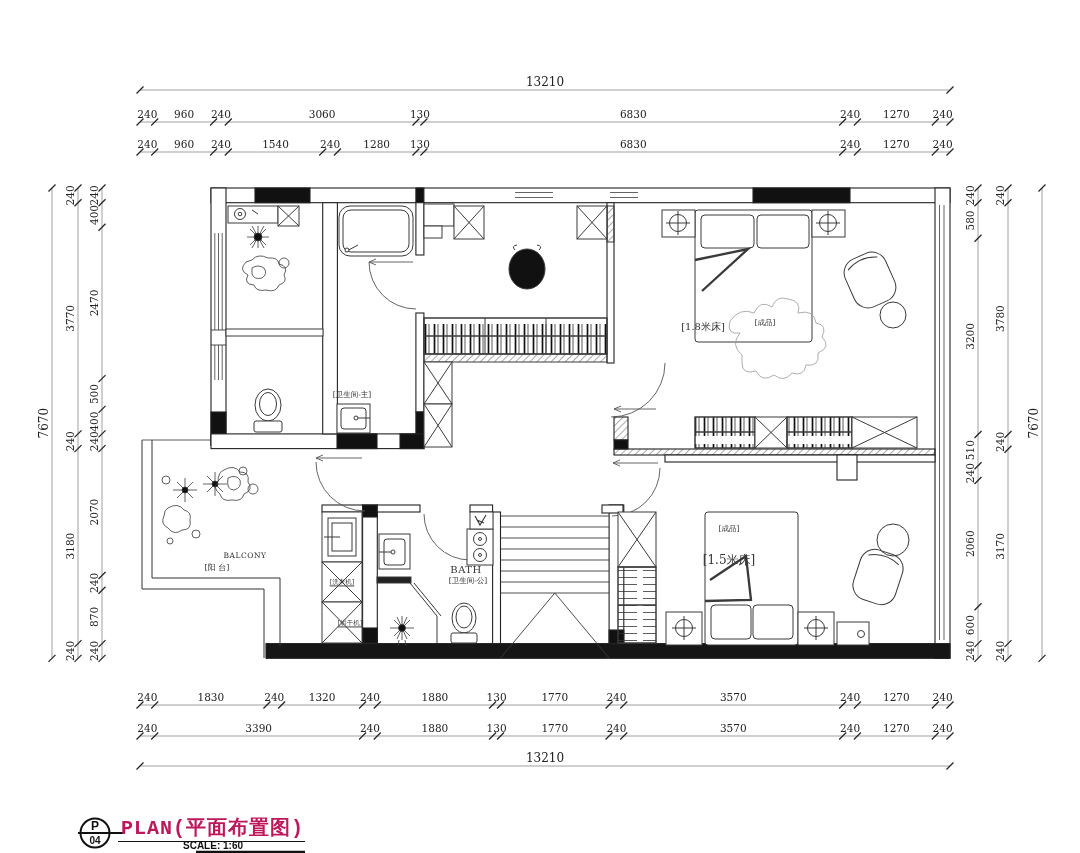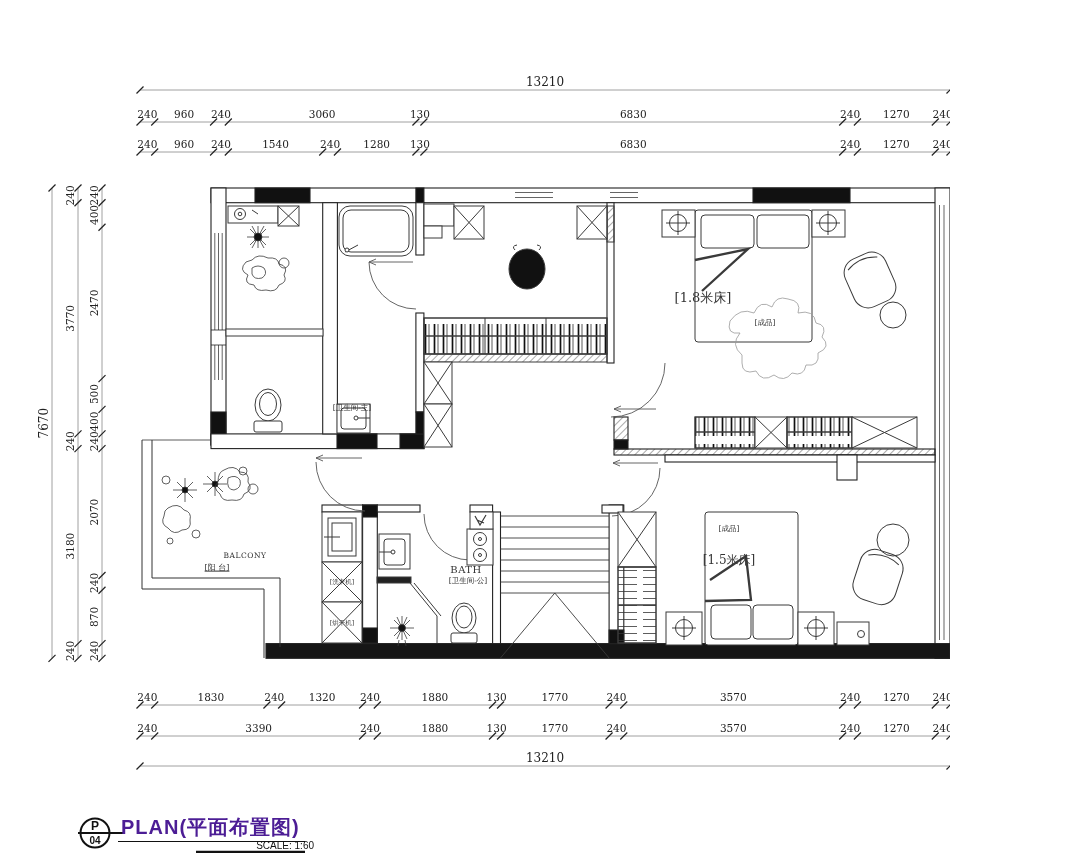--- a/index.html
+++ b/index.html
@@ -1,26 +1,26 @@
 <!DOCTYPE html>
 <html><head>
 <meta charset="utf-8">
 <style>
   html,body{margin:0;padding:0;background:#fff;}
-  .stage{position:relative;width:950px;height:853px;background:#ffffff;overflow:hidden;
+  .stage{position:relative;width:1080px;height:853px;background:#ffffff;overflow:hidden;
          font-family:"DejaVu Serif", serif;color:#222;}
   svg{position:absolute;left:0;top:0;}
   .lbl{position:absolute;transform:translate(-50%,-50%);font-size:8px;line-height:1.1;
        color:#333;white-space:nowrap;text-align:center;}
-  .lbl-sm{font-size:6.5px;color:#444;}
+  .lbl-sm{font-size:6.5px;color:#444;text-decoration:underline;}
   .lbl-en{font-size:7.5px;letter-spacing:.5px;margin-left:28px;}
-  .title-text{position:absolute;left:121px;top:814px;font-family:Liberation Sans, sans-serif;
-       font-weight:bold;font-size:20px;letter-spacing:1px;color:#4c1d95;}
-  .scale-text{position:absolute;left:204px;top:840px;width:110px;text-align:right;
-       font-family:"Liberation Sans",sans-serif;font-weight:normal;font-size:10px;color:#111;}
+  .title-text{position:absolute;left:121px;top:814px;font-family:Liberation Mono, monospace;
+       font-weight:bold;font-size:20px;letter-spacing:1px;color:#be185d;}
+  .scale-text{position:absolute;left:183px;top:840px;width:110px;
+       font-family:"Liberation Sans",sans-serif;font-weight:bold;font-size:10px;color:#111;}
   .sheet-letter{position:absolute;left:95px;top:826px;transform:translate(-50%,-50%);
        font-family:"Liberation Sans",sans-serif;font-weight:bold;font-size:12px;color:#111;}
   .sheet-number{position:absolute;left:95px;top:840px;transform:translate(-50%,-50%);
        font-family:"Liberation Sans",sans-serif;font-weight:bold;font-size:10px;color:#111;text-align:right;}
 </style>
 </head>
 <body>
 
 <div class="stage">
 
@@ -574,32 +574,32 @@
       </g>
 
   <g stroke="#111" fill="none">
     <circle cx="95" cy="833" r="14.5" stroke-width="2"></circle>
     <line x1="78" y1="833" x2="124" y2="833" stroke-width="2"></line>
     <line x1="118" y1="841.5" x2="305" y2="841.5" stroke-width="1"></line>
     <line x1="196" y1="852" x2="305" y2="852" stroke-width="2.5"></line>
   </g>
 </svg>
 
-  <div class="lbl" style="left:352px;top:408px;font-size:7.5px;">[卫生间-主]</div>
+  <div class="lbl" style="left:352px;top:395px;font-size:7.5px;">[卫生间-主]</div>
 
   <div class="lbl lbl-en" style="left:217px;top:556px;">BALCONY</div>
-  <div class="lbl" style="left:217px;top:568px;text-decoration:underline;">[阳 台]</div>
+  <div class="lbl" style="left:217px;top:568px;">[阳 台]</div>
 
   <div class="lbl lbl-sm" style="left:342px;top:583px;">[洗衣机]</div>
-  <div class="lbl lbl-sm" style="left:342px;top:624px;">[烘干机]</div>
+  <div class="lbl lbl-sm" style="left:342px;top:624px;padding-left:16px;">[烘干机]</div>
 
   <div class="lbl lbl-en" style="left:438px;top:569px;font-size:10px;">BATH</div>
   <div class="lbl" style="left:438px;top:581px;font-size:7.5px;margin-left:30px;">[卫生间-公]</div>
 
-  <div class="lbl" style="left:703px;top:298px;font-size:13px;">[1.8米床]</div>
+  <div class="lbl" style="left:703px;top:326px;font-size:10px;">[1.8米床]</div>
   <div class="lbl" style="left:765px;top:323px;font-size:7.5px;">[成品]</div>
 
   <div class="lbl" style="left:729px;top:529px;font-size:7.5px;">[成品]</div>
   <div class="lbl" style="left:729px;top:561px;font-size:12px;">[1.5米床]</div>
 
   <div class="sheet-letter">P</div>
   <div class="sheet-number">04</div>
   <div class="title-text">PLAN(平面布置图)</div>
   <div class="scale-text">SCALE: 1:60</div>
 </div>

